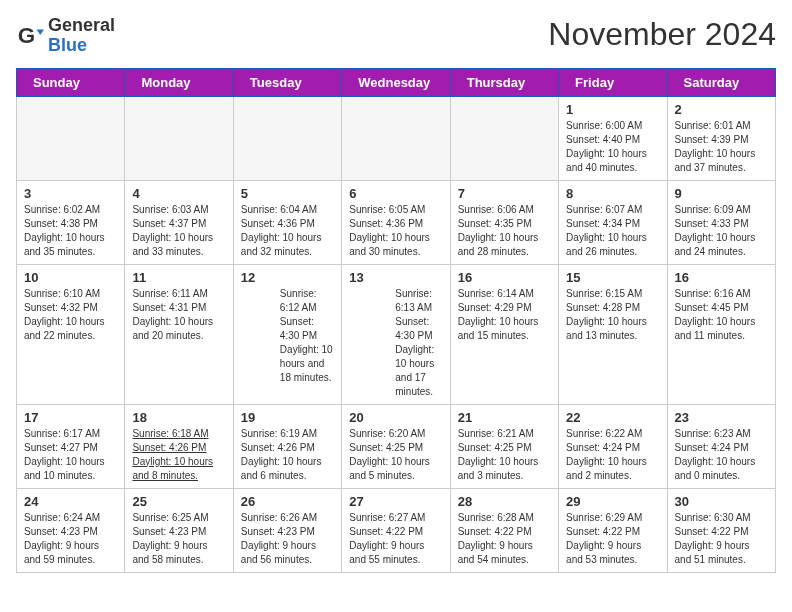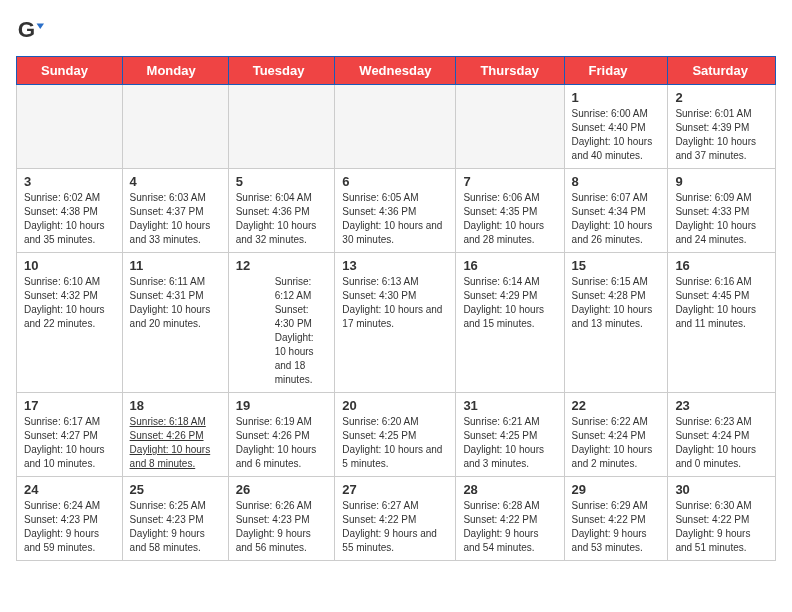--- a/index.html
+++ b/index.html
@@ -50,25 +50,25 @@
     }
     .location {
       font-size: 15px;
       color: #555;
     }
     .calendar {
       width: 100%;
       border-collapse: collapse;
     }
     .calendar th {
-      background: #ef4444;
+      background: #a21caf;
       color: #fff;
       font-size: 13px;
       font-weight: bold;
-      padding: 6px 24px;
+      padding: 6px 16px;
       text-align: left;
       border: 1px solid #1a5ab8;
     }
     .calendar td {
       vertical-align: top;
       padding: 5px 7px;
       border: 1px solid #ccc;
       font-size: 10.5px;
       color: #333;
       width: calc(100% / 7);
@@ -92,22 +92,27 @@
   </style>
 </head>
 <body>
 
 <div class="header">
   <div class="logo">
     <svg class="logo-icon" viewBox="0 0 30 30">
       <text x="2" y="22" font-size="24" font-weight="bold" fill="#333" font-family="Arial">G</text>
       <polygon points="22,8 30,8 26,14" fill="#2a6fc9"></polygon>
     </svg>
+    <div class="logo-text">
+      <span class="logo-general">General</span>
+      <span class="logo-blue">Blue</span>
+    </div>
   </div>
   <div class="title-area">
+    <div class="month-title">November 2024</div>
   </div>
 </div>
 
 <table class="calendar">
   <thead>
     <tr>
     <th>Sunday</th>
         <th>Monday</th>
         <th>Tuesday</th>
         <th>Wednesday</th>
@@ -194,21 +199,21 @@
 Daylight: 10 hours and 20 minutes.</div>
         </td>
         <td>
           <span class="day-num">12</span>
           <div class="day-info" style="white-space: pre-line; margin-left: 39px;">Sunrise: 6:12 AM
 Sunset: 4:30 PM
 Daylight: 10 hours and 18 minutes.</div>
         </td>
         <td>
           <span class="day-num">13</span>
-          <div class="day-info" style="white-space: pre-line;">Sunrise: 6:13 AM
+          <div class="day-info" style="white-space: pre-line; margin-left: 46px;">Sunrise: 6:13 AM
 Sunset: 4:30 PM
 Daylight: 10 hours and 17 minutes.</div>
         </td>
         <td>
           <span class="day-num">16</span>
           <div class="day-info" style="white-space: pre-line;">Sunrise: 6:14 AM
 Sunset: 4:29 PM
 Daylight: 10 hours and 15 minutes.</div>
         </td>
         <td>
@@ -243,21 +248,21 @@
 Sunset: 4:26 PM
 Daylight: 10 hours and 6 minutes.</div>
         </td>
         <td>
           <span class="day-num">20</span>
           <div class="day-info" style="white-space: pre-line;">Sunrise: 6:20 AM
 Sunset: 4:25 PM
 Daylight: 10 hours and 5 minutes.</div>
         </td>
         <td>
-          <span class="day-num">31</span>
+          <span class="day-num">21</span>
           <div class="day-info" style="white-space: pre-line;">Sunrise: 6:21 AM
 Sunset: 4:25 PM
 Daylight: 10 hours and 3 minutes.</div>
         </td>
         <td>
           <span class="day-num">22</span>
           <div class="day-info" style="white-space: pre-line;">Sunrise: 6:22 AM
 Sunset: 4:24 PM
 Daylight: 10 hours and 2 minutes.</div>
         </td>

